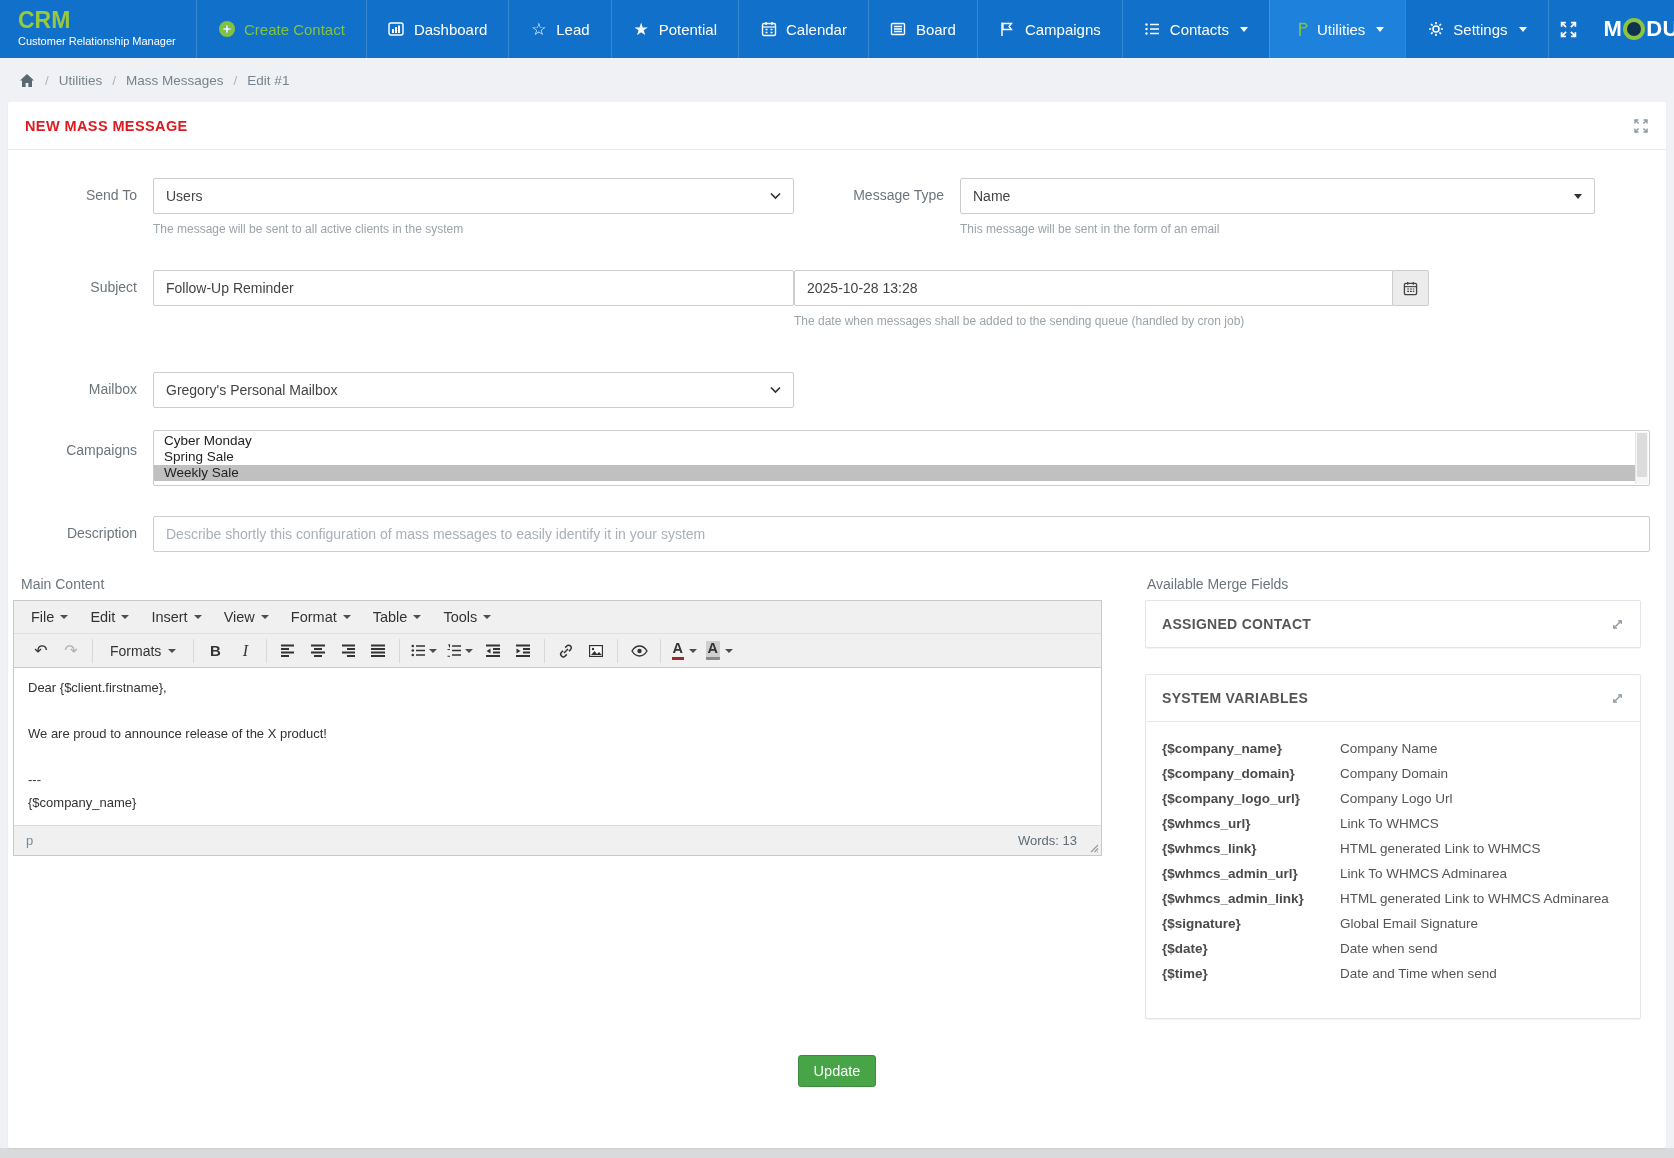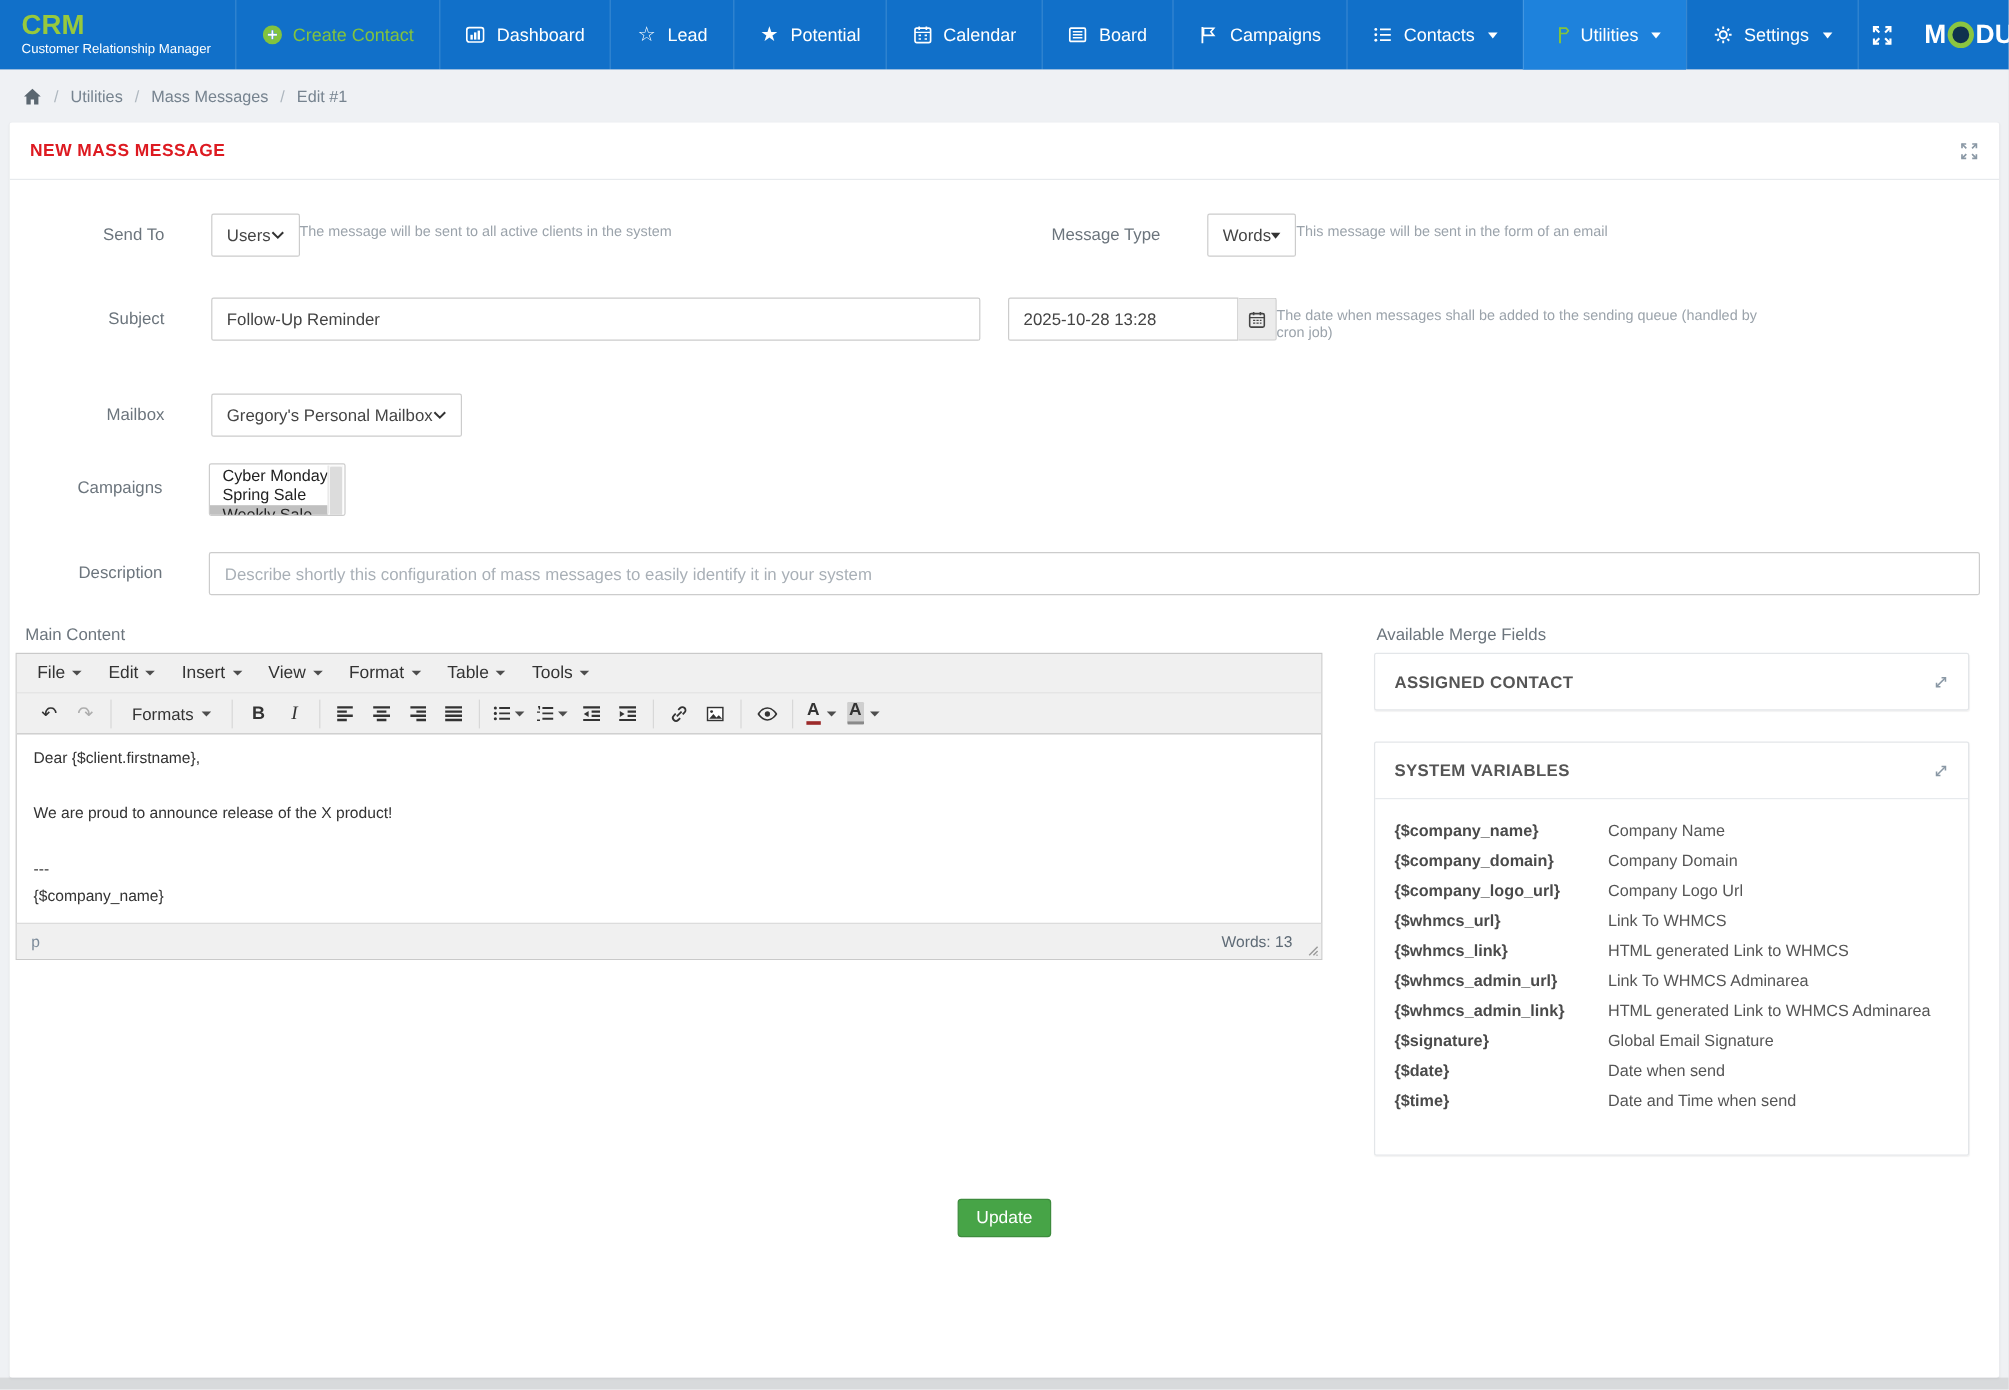--- a/index.html
+++ b/index.html
@@ -42,41 +42,41 @@
     padding:0 17px; border-bottom:1px solid #e7eaed; }
   .panel-title { font-size:14.5px; font-weight:bold; color:#dd1a21; letter-spacing:.4px; }
   .panel-body { padding:28px 16px 0; }
 
   
   .form-row { display:flex; }
   .f-label { width:113px; margin-right:16px; text-align:right; padding-top:9px;
     color:#6c757d; font-size:14px; }
   .f-label-right { width:150px; margin-right:16px; text-align:right; padding-top:9px;
     color:#6c757d; font-size:14px; }
-  .f-field { display:flex; flex-direction:row;margin-left:23px; }
+  .f-field { display:flex; flex-direction:column; }
   .w-left { width:641px; }
   .w-right { width:635px; }
   .w-full { width:1497px; }
   .help { font-size:12px; color:#9ba3ab; margin-top:8px; }
 
   .selectbox { height:36px; border:1px solid #ccc; border-radius:2px; background:#fff;
     display:flex; align-items:center; justify-content:space-between; padding:0 12px;
     font-size:14px; color:#444; cursor:pointer; }
   .tri-down { width:0; height:0; border-left:4px solid transparent; border-right:4px solid transparent;
     border-top:5px solid #333; }
   .text-input { height:36px; width:100%; border:1px solid #ccc; border-radius:2px; padding:0 12px;
     font-size:14px; color:#444; font-family:inherit; outline:none; }
   .text-input::placeholder { color:#a9b0b7; }
   .input-group { display:flex; }
   .input-group .text-input { border-radius:2px 0 0 2px; }
   .date-addon { width:38px; height:36px; border:1px solid #ccc; border-left:none;
     border-radius:0 2px 2px 0; background:#ececec; display:flex; align-items:center;
     justify-content:center; cursor:pointer; }
 
-  .listbox { height:44px; border:1px solid #ccc; border-radius:2px; background:#fff;
+  .listbox { height:56px; border:1px solid #ccc; border-radius:2px; background:#fff;
     padding:2px 14px 0 0; position:relative; overflow:hidden; }
   .lb-option { height:16px; line-height:16px; padding-left:10px; font-size:13.5px; color:#222; cursor:pointer; }
   .lb-option.selected { background:#c0c0c0; }
   .lb-scroll { position:absolute; top:1px; right:1px; bottom:1px; width:13px; background:#f6f6f6;
     border-left:1px solid #e6e6e6; }
   .lb-thumb { margin:1px; height:44px; background:#dcdcdc; border-radius:1px; }
 
   
   .content-row { display:flex; margin-left:-11px; margin-top:24px; }
   .editor-col { width:1089px; }
@@ -297,21 +297,21 @@
               <svg width="11" height="8" viewBox="0 0 11 8">
                   <path d="M1 1.5l4.5 4.5L10 1.5" stroke="#333" stroke-width="1.7" fill="none"></path>
                 </svg>
             </span>
           </div>
           <div class="help">The message will be sent to all active clients in the system</div>
         </div>
         <div class="f-label-right">Message Type</div>
         <div class="f-field w-right">
           <div class="selectbox">
-            <span>Words</span>
+            <span>Name</span>
             <span class="tri-down"></span>
           </div>
           <div class="help">This message will be sent in the form of an email</div>
         </div>
       </div>
 
       <div class="form-row" style="margin-top:34px;">
         <div class="f-label">Subject</div>
         <div class="f-field w-left">
           <input class="text-input" type="text" value="Follow-Up Reminder" style="">

